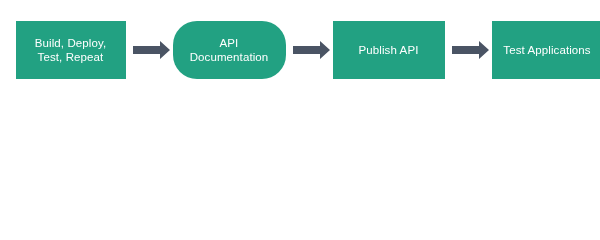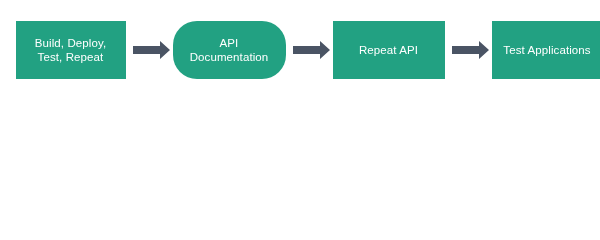--- a/index.html
+++ b/index.html
@@ -94,21 +94,21 @@
 
     <span class="arrow">
       <svg viewBox="0 0 37 18" xmlns="http://www.w3.org/2000/svg">
         <path d="M0 5 L27 5 L27 0 L37 9 L27 18 L27 13 L0 13 Z" fill="#4a5464"></path>
       </svg>
     </span>
 
     <div class="gap-2"></div>
 
     <div class="node node-3">
-      <span class="node-label">Repeat API</span>
+      <span class="node-label">Publish API</span>
     </div>
 
     <div class="gap-1"></div>
 
     <span class="arrow">
       <svg viewBox="0 0 37 18" xmlns="http://www.w3.org/2000/svg">
         <path d="M0 5 L27 5 L27 0 L37 9 L27 18 L27 13 L0 13 Z" fill="#4a5464"></path>
       </svg>
     </span>
 

